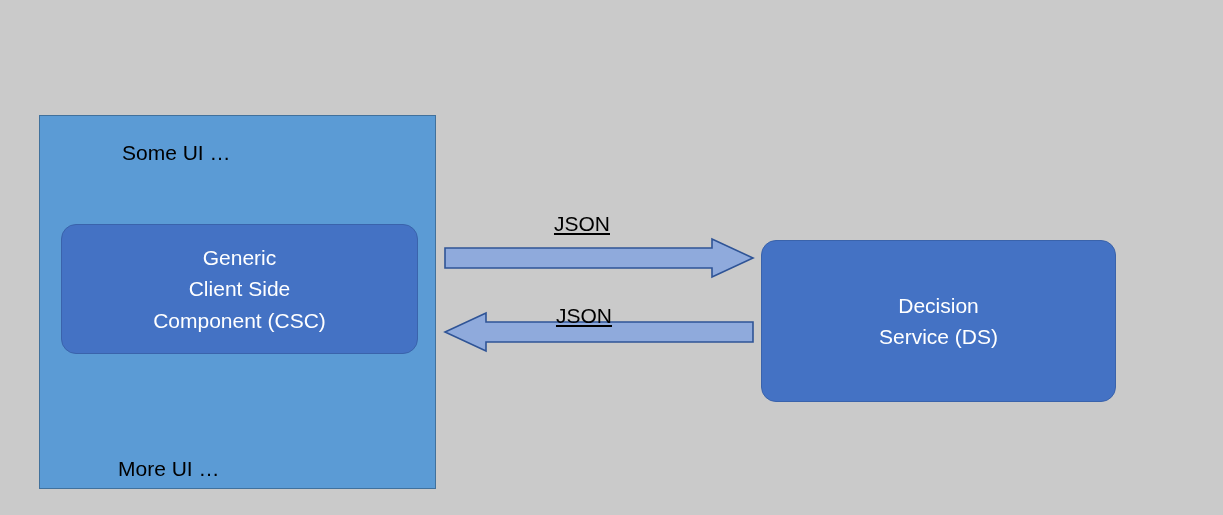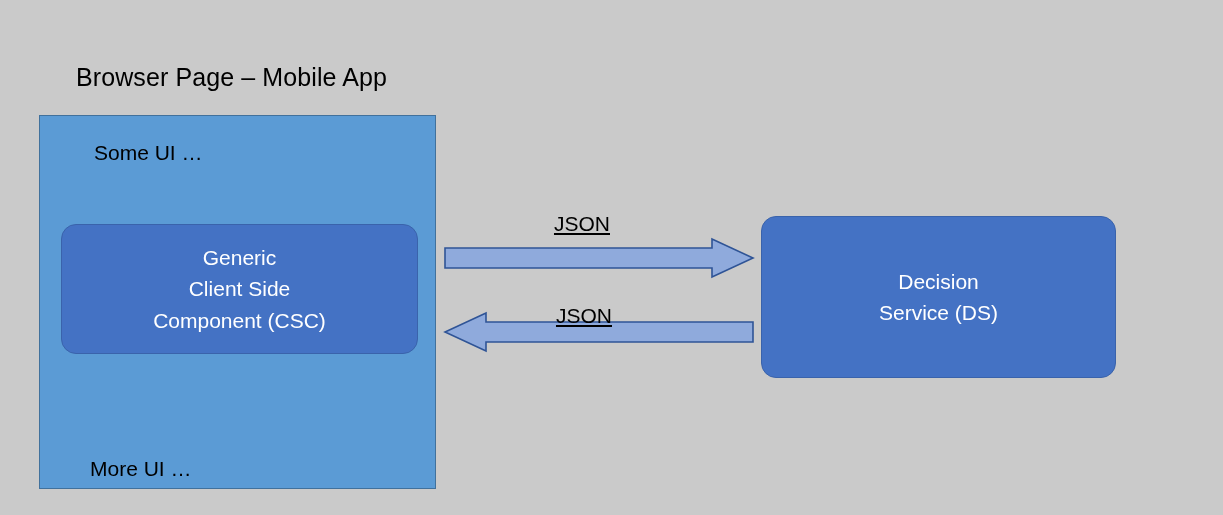--- a/index.html
+++ b/index.html
@@ -41,20 +41,21 @@
     height: 374px;
     background: #5b9bd5;
     border: 1px solid #41719c;
     box-sizing: border-box;
   }
   .panel-text {
     position: absolute;
     font-size: 21px;
     color: #000000;
     white-space: nowrap;
+    margin-left: 28px;
   }
   .panel-text.top {
     left: 54px;
     top: 25px;
   }
   .panel-text.bottom {
     left: 50px;
     top: 341px;
   }
 
@@ -77,21 +78,21 @@
     white-space: pre-line;
   }
   #csc-box {
     left: 61px;
     top: 224px;
     width: 357px;
     height: 130px;
   }
   #ds-box {
     left: 761px;
-    top: 216px;
+    top: 240px;
     width: 355px;
     height: 162px;
   }
 
   
   .arrow {
     position: absolute;
   }
   #arrow-request {
     left: 444px;
@@ -130,21 +131,20 @@
     left: 522px;
     top: 304px;
     width: 124px;
   }
 </style>
 </head>
 <body>
 
 <div id="canvas">
 
-  <div class="diagram-title">Browser Page – Mobile App</div>
 
   <div class="browser-panel">
     <div class="panel-text top">Some UI …</div>
 
     <div class="panel-text bottom">More UI …</div>
   </div>
 
   <div class="node-box" id="csc-box">
     <span class="node-label">Generic
 Client Side

